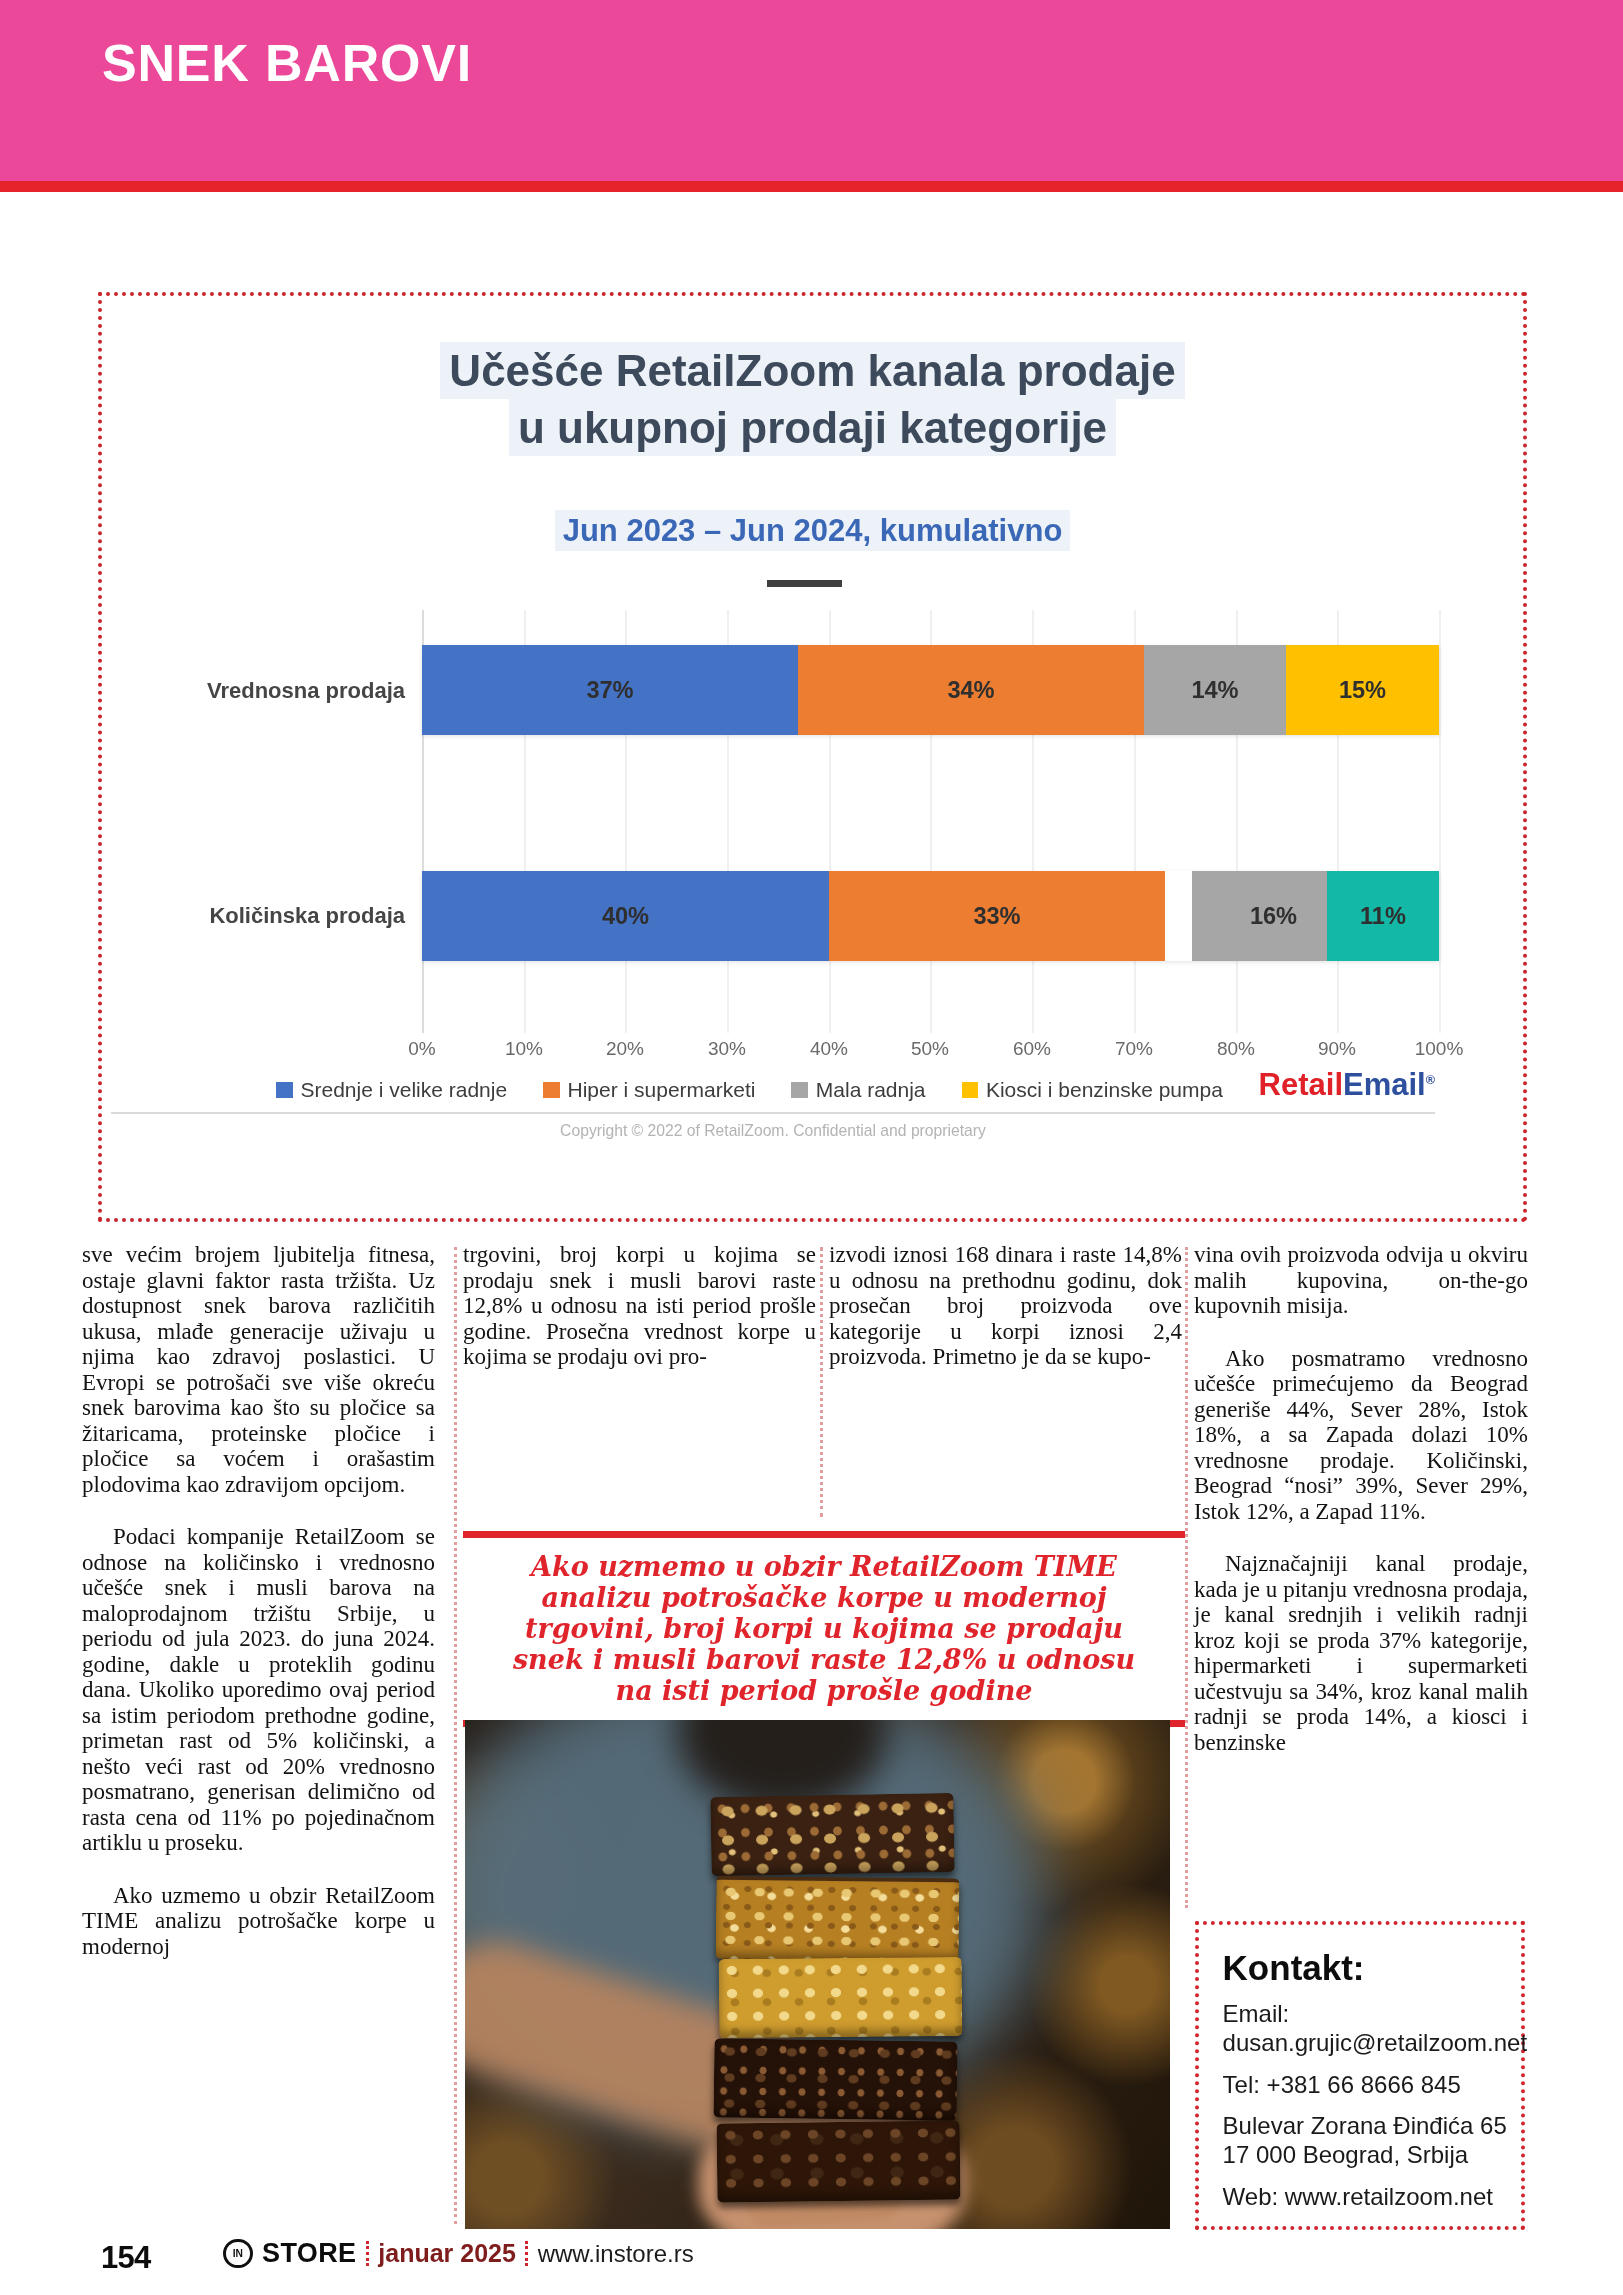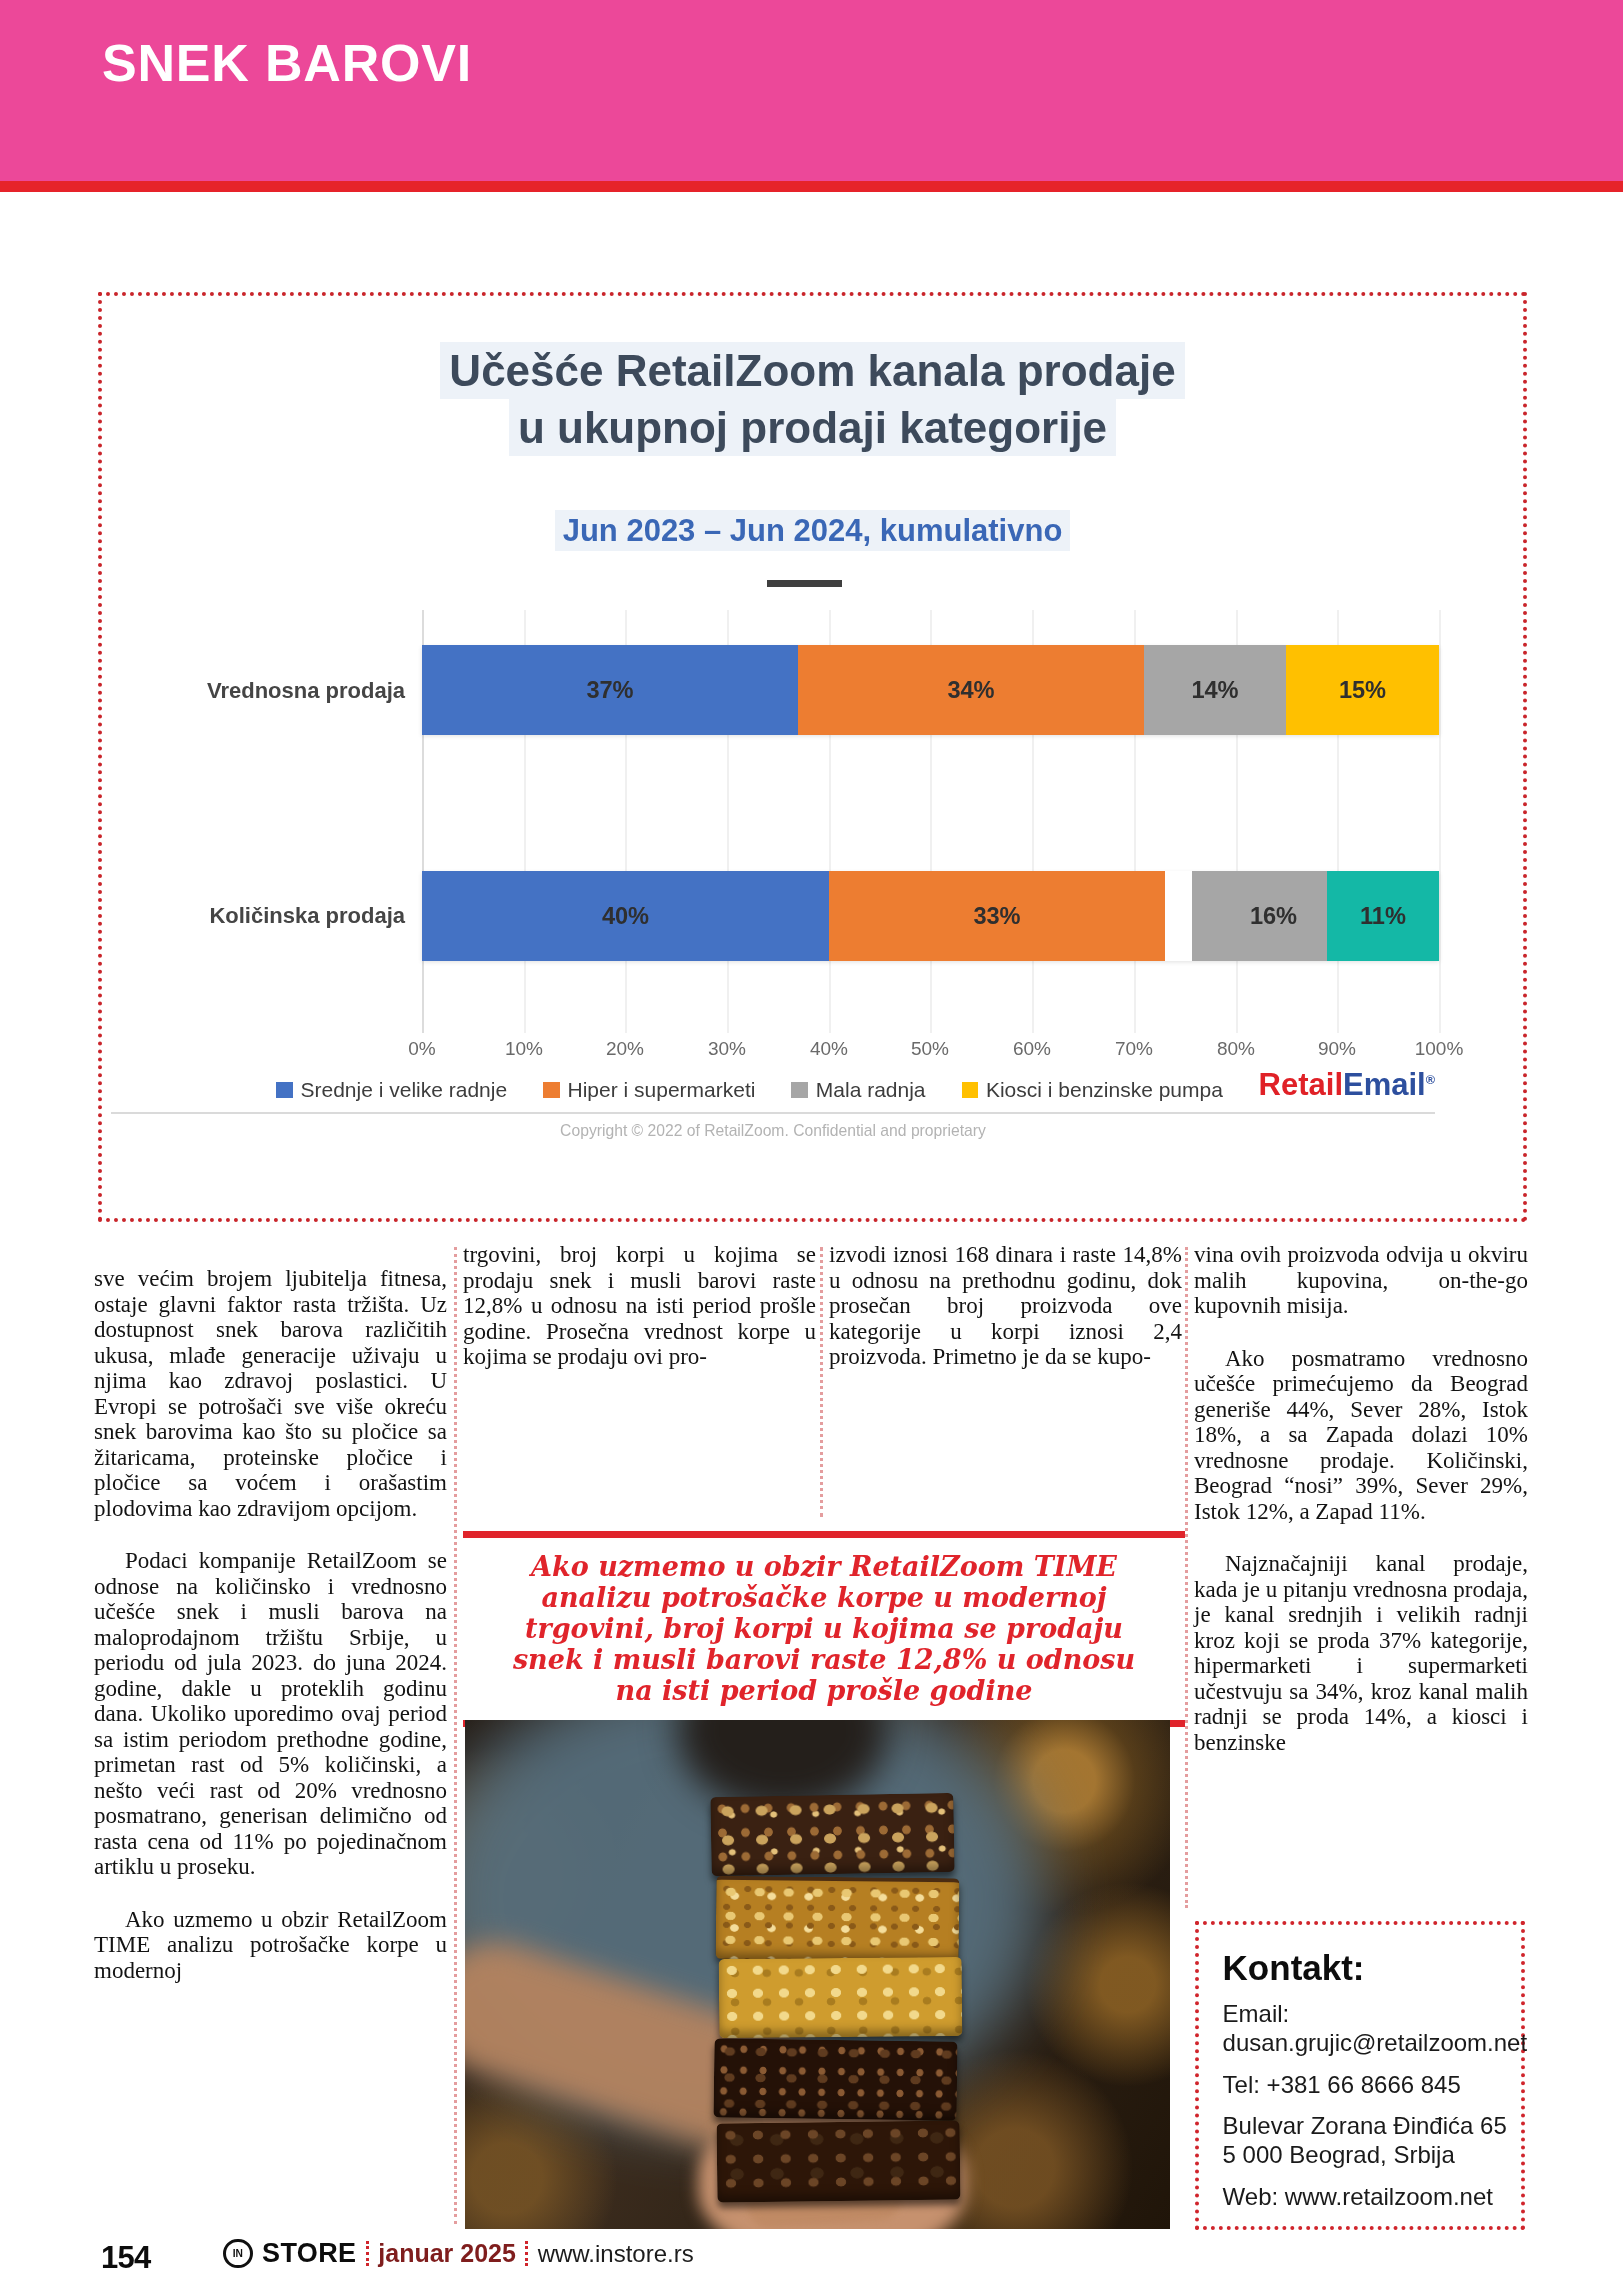--- a/index.html
+++ b/index.html
@@ -44,21 +44,21 @@
   .rz-red{color:#e02127;} .rz-blue{color:#2d4f9e;}
   .rz-reg{font-size:12.6px;vertical-align:super;color:#2d4f9e;}
   .c-sep{position:absolute;left:9.4px;right:88px;top:816px;height:2.4px;background:#dadada;}
   .c-copy{position:absolute;left:0;top:826px;width:calc(100% - 79px);text-align:center;
           font:400 15.7px "Liberation Sans",sans-serif;color:#b3b3b3;}
 
   
   .col{position:absolute;top:1242px;font-size:23px;line-height:25.5px;text-align:justify;color:#131313;}
   .col p{margin:0 0 27px 0;}
   .col p.ind{text-indent:31px;}
-  .col1{left:94px;width:353px;margin-top:24px;}
+  .col1{left:82px;width:353px;}
   .col2{left:463px;width:353px;}
   .col3{left:829px;width:353px;}
   .col4{left:1194px;width:334px;}
 
   .colrule{position:absolute;width:0;border-left:3.1px dotted rgba(201,60,62,.5);}
   .rule12{left:454px;top:1247px;height:977px;}
   .rule23{left:820px;top:1247px;height:270px;}
   .rule34{left:1185px;top:1247px;height:661px;}
 
   
@@ -279,21 +279,21 @@
   </figure>
 
   <aside class="kontakt">
     <div class="k-head">Kontakt:</div>
     <div class="k-line">Email:</div>
     <div class="k-line">dusan.grujic@retailzoom.net</div>
     <div class="k-gap"></div>
     <div class="k-line">Tel:   +381 66 8666 845</div>
     <div class="k-gap"></div>
     <div class="k-line">Bulevar Zorana Đinđića 65</div>
-    <div class="k-line">5 000 Beograd, Srbija</div>
+    <div class="k-line">17 000 Beograd, Srbija</div>
     <div class="k-gap"></div>
     <div class="k-line">Web: www.retailzoom.net</div>
   </aside>
 
   <footer class="footer">
     <div class="f-num">154</div>
     <div class="f-brand">
       <span class="f-circle">IN</span>
       <span class="f-store">STORE</span>
       <span class="f-div"></span>

